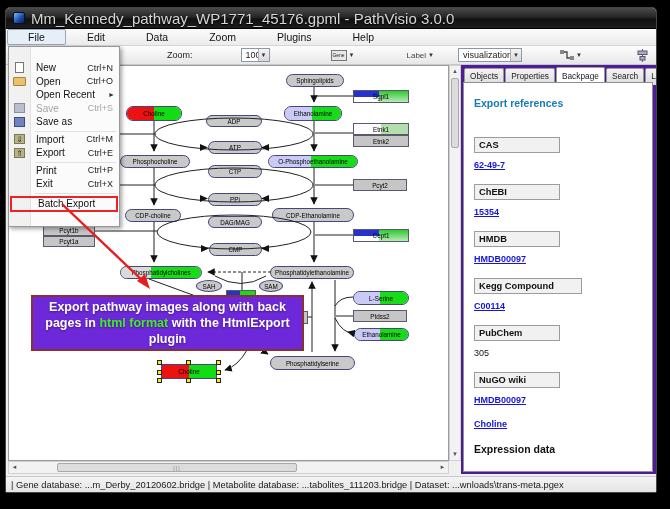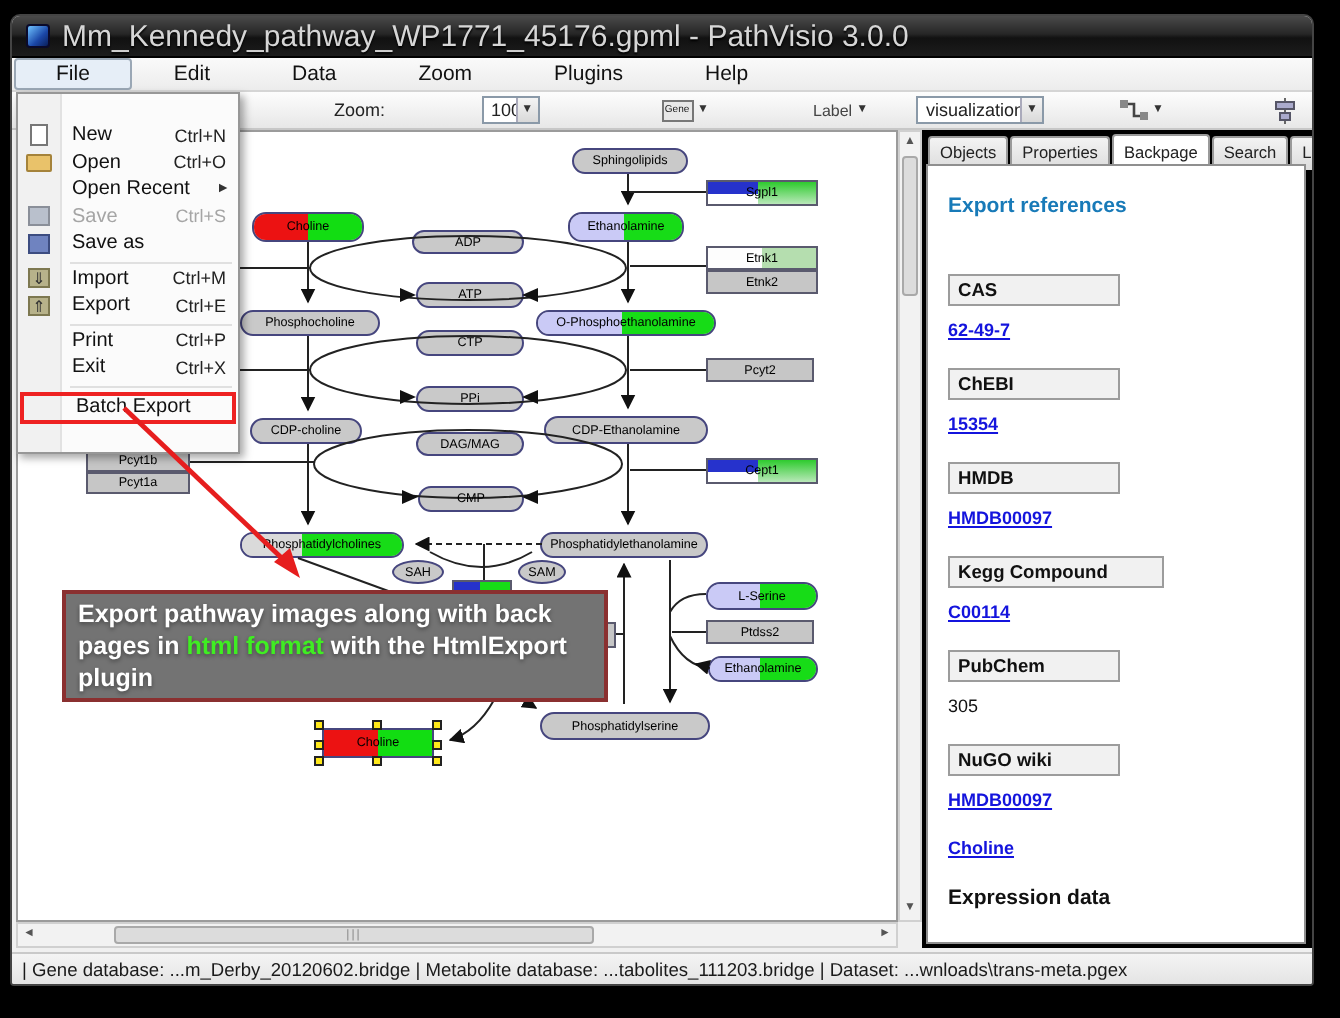--- a/index.html
+++ b/index.html
@@ -55,42 +55,42 @@
   .pc-r { right:0; width:62%; background:#17dc17; }
   .wh { background:#fdfdfd; }
   .etk-r { right:0; width:50%; background:#b5deaf; }
   .sg-blue { position:absolute; left:0; top:0; width:46%; height:52%; background:#2632cc; z-index:2; }
   .sg-green { position:absolute; right:0; top:0; bottom:0; width:54%; background:linear-gradient(180deg,#2ecb2e,#b9e8b9); z-index:1; }
   .pm-l { left:0; width:45%; background:#2632cc; }
   .pm-r { right:0; width:55%; background:#17dc17; }
   .hnd { position:absolute; width:5px; height:5px; background:#ffe81a; border:1px solid #222; z-index:6; }
 
   
-  .callout { position:absolute; left:22px; top:229px; width:273px; height:56px; background:#737373; border:2px solid #8a3030; z-index:40; display:flex; align-items:center; justify-content:center; text-align:left; padding:2px 6px; }
+  .callout { position:absolute; left:22px; top:229px; width:273px; height:56px; background:#6d28d9; border:2px solid #8a3030; z-index:40; display:flex; align-items:center; justify-content:center; text-align:center; padding:2px 6px; }
   .callout .ctext { color:#fff; font-weight:bold; font-size:12.5px; line-height:1.3; text-shadow:0 1px 2px rgba(0,0,0,.4); }
 
   
   .filemenu { position:absolute; left:2px; top:38px; width:112px; background:#fbfbfb; border:1px solid #979797; box-shadow:2px 2px 4px rgba(0,0,0,.35); z-index:60; padding:14px 0; }
   .filemenu .gutter { position:absolute; left:0; top:0; bottom:0; width:22px; background:#f1f1f1; border-right:1px solid #e2e2e2; }
   .fitem { position:relative; height:13.5px; display:flex; align-items:center; font-size:10px; color:#111; padding-left:27px; }
   .fitem .sc { position:absolute; right:6px; font-size:9px; color:#222; }
   .fitem.dis, .fitem.dis .sc { color:#a5a5a5; }
   .fitem .sub { position:absolute; right:4px; font-size:7px; color:#333; }
   .fsep { height:4px; position:relative; }
   .fsep:after { content:""; position:absolute; left:26px; right:3px; top:2px; border-top:1px solid #e0e0e0; }
   .fitem.redbox { border:2px solid #e22; margin:1px 1px 0 1px; padding-left:26px; height:16px; }
   .micon { position:absolute; left:4px; width:13px; height:11px; }
   .ic-page { left:6px; width:9px; height:11px; background:#fff; border:1px solid #777; }
   .ic-folder { width:13px; height:9px; top:2px; background:#e9c26a; border:1px solid #a5833a; border-radius:1px; }
   .ic-save { width:11px; height:10px; left:5px; background:#b9c0cc; border:1px solid #8a8f99; }
   .ic-save2 { width:11px; height:10px; left:5px; background:#6f83c0; border:1px solid #3c4c80; }
   .ic-port { width:11px; height:10px; left:5px; background:#b7b28a; border:1px solid #7d7850; color:#333; font-size:8px; line-height:10px; text-align:center; }
 
   
-  .sidepanel { position:absolute; left:455px; top:57px; width:195px; height:409px; background:#000000; }
+  .sidepanel { position:absolute; left:455px; top:57px; width:195px; height:409px; background:#4c1d95; }
   .tabs { position:absolute; left:3px; top:3px; display:flex; font-size:8.3px; color:#222; }
   .tab { padding:2px 5px 3px 5px; border:1px solid #9a9a9a; border-bottom:none; background:linear-gradient(180deg,#f3f3f3,#dcdcdc); margin-right:1px; border-radius:2px 2px 0 0; }
   .tab.active { background:#fff; position:relative; top:-1px; padding-top:3px; }
   .panelbody { position:absolute; left:2px; top:17px; right:3px; bottom:2px; background:#fff; border:1px solid #8f8f8f; overflow:hidden; padding:14px 0 0 10px; }
   .crossref { color:#187ab8; font-weight:bold; font-size:10.5px; margin-bottom:28px; }
   .secbox { width:86px; border:1px solid #9c9c9c; background:#f1f1f1; font-weight:bold; font-size:9.3px; color:#111; padding:2px 0 2px 4px; margin-bottom:7px; }
   .secval { font-size:9px; margin-bottom:14px; }
   .secval a, .link { color:#1414dd; font-weight:bold; text-decoration:underline; }
   .plain { color:#111; font-weight:normal; text-decoration:none; }
   .exprdata { font-weight:bold; font-size:10.5px; color:#111; margin-top:4px; }

